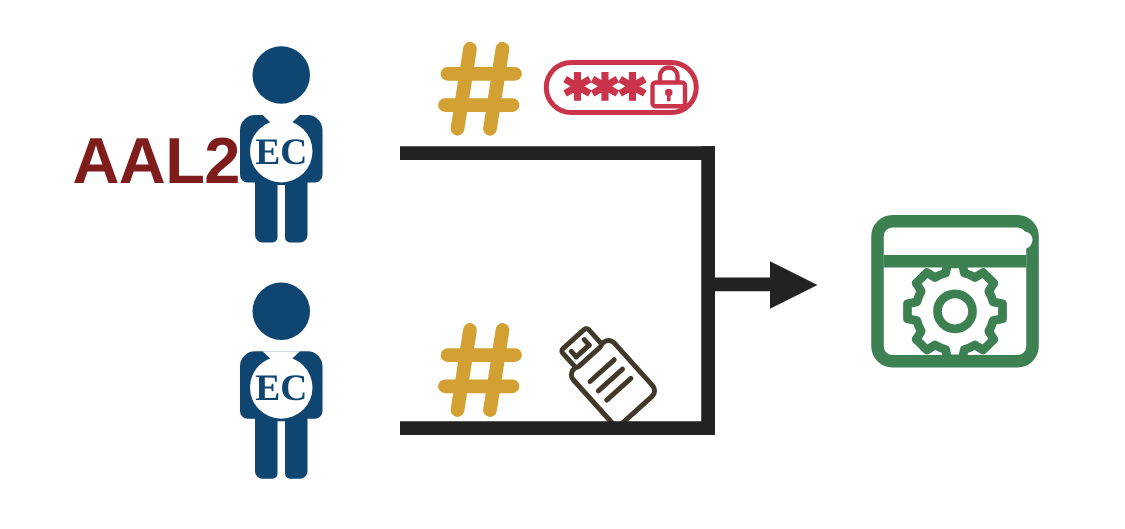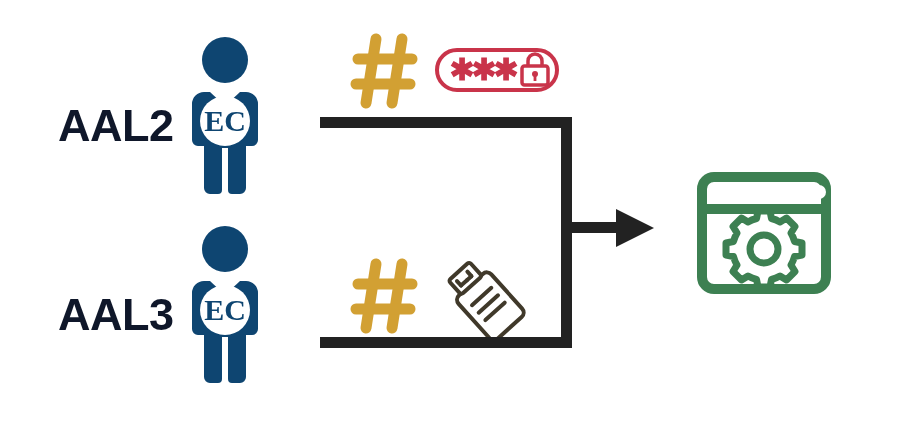--- a/index.html
+++ b/index.html
@@ -16,23 +16,23 @@
     height: 423px;
     background: #ffffff;
     overflow: hidden;
   }
 
   
   .level-label {
     position: absolute;
     font-family: "Liberation Sans", sans-serif;
     font-weight: bold;
-    font-size: 45px;
+    font-size: 52px;
     letter-spacing: -0.5px;
-    color: #0f172a;
+    color: #7f1d1d;
     white-space: nowrap;
     line-height: 1;
   }
   #label-aal2 { left: 58px; top: 103px; }
   #label-aal3 { left: 58px; top: 292px; }
 
   
   .person {
     position: absolute;
     width: 74px;
@@ -109,21 +109,20 @@
   <div class="person" id="person-aal2">
     <svg viewBox="0 0 74 160" width="74" height="160" aria-hidden="true">
       <circle cx="37" cy="24" r="23" fill="#0e4571"></circle>
       <path d="M16 56 H58 a12 12 0 0 1 12 12 V104 a6 6 0 0 1 -6 6 H58 V152 a6 6 0 0 1 -6 6 H44 a4 4 0 0 1 -4 -4 V112 H34 V154 a4 4 0 0 1 -4 4 H22 a6 6 0 0 1 -6 -6 V110 H10 a6 6 0 0 1 -6 -6 V68 a12 12 0 0 1 12 -12 Z" fill="#0e4571"></path>
       <path d="M22 56 L37 70 L52 56 Z" fill="#ffffff"></path>
       <circle cx="37" cy="85" r="25" fill="#ffffff"></circle>
       <text x="37" y="95" text-anchor="middle" font-family="'Liberation Serif', serif" font-size="30" font-weight="bold" fill="#0e4571">EC</text>
     </svg>
   </div>
 
-  <div class="level-label" id="label-aal3">AAL3</div>
 
   <div class="person" id="person-aal3">
     <svg viewBox="0 0 74 160" width="74" height="160" aria-hidden="true">
       <circle cx="37" cy="24" r="23" fill="#0e4571"></circle>
       <path d="M16 56 H58 a12 12 0 0 1 12 12 V104 a6 6 0 0 1 -6 6 H58 V152 a6 6 0 0 1 -6 6 H44 a4 4 0 0 1 -4 -4 V112 H34 V154 a4 4 0 0 1 -4 4 H22 a6 6 0 0 1 -6 -6 V110 H10 a6 6 0 0 1 -6 -6 V68 a12 12 0 0 1 12 -12 Z" fill="#0e4571"></path>
       <path d="M22 56 L37 70 L52 56 Z" fill="#ffffff"></path>
       <circle cx="37" cy="85" r="25" fill="#ffffff"></circle>
       <text x="37" y="95" text-anchor="middle" font-family="'Liberation Serif', serif" font-size="30" font-weight="bold" fill="#0e4571">EC</text>
     </svg>
   </div>

